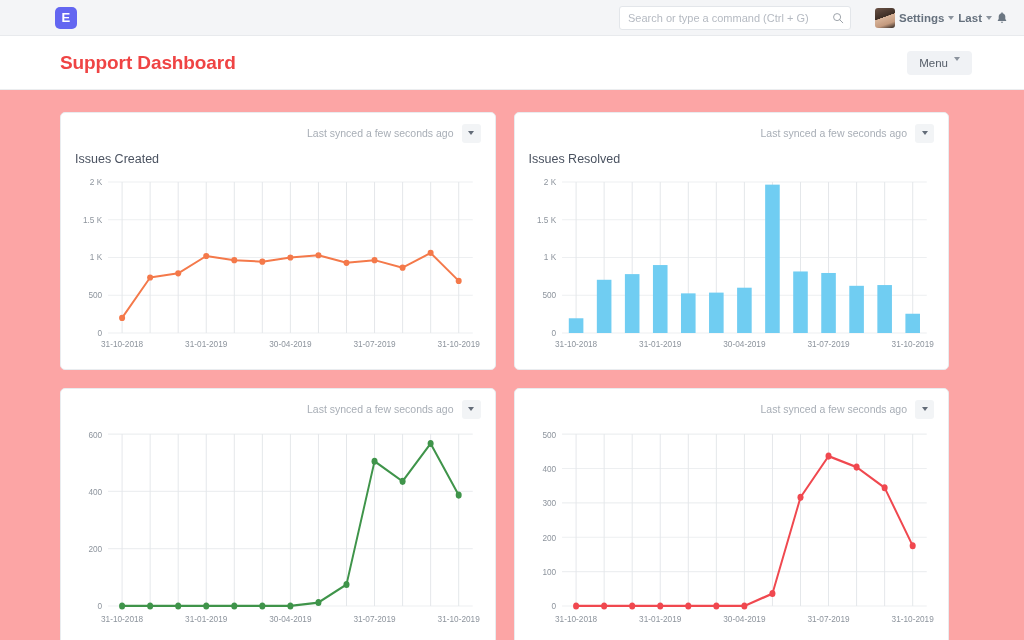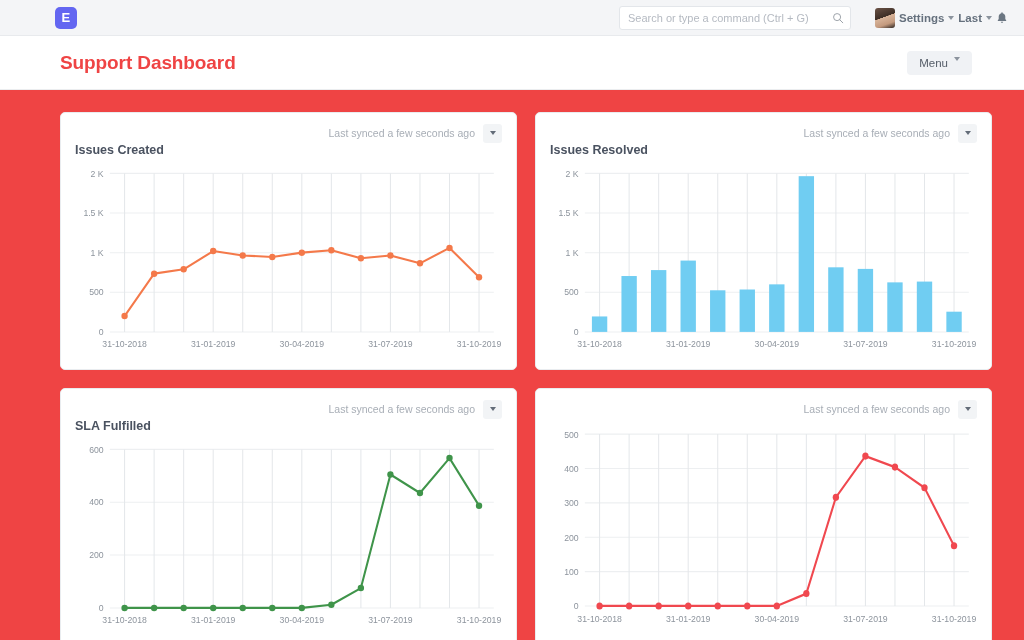--- a/index.html
+++ b/index.html
@@ -106,22 +106,22 @@
     padding: 6px 12px;
     font-size: 11.5px;
     color: #555d68;
     font-family: "Liberation Sans", sans-serif;
     display: flex; align-items: flex-start; gap: 6px;
     cursor: pointer;
   }
 
   
   .content {
-    background: #ef4444;
-    padding: 22px 32px 0 60px;
+    background: #fca5a5;
+    padding: 22px 75px 0 60px;
     height: calc(640px - 36px - 54px);
     overflow: hidden;
   }
   .grid {
     display: grid;
     grid-template-columns: 1fr 1fr;
     column-gap: 18px;
     row-gap: 18px;
   }
   .card {
@@ -148,22 +148,23 @@
   .sync-btn {
     width: 19px; height: 19px;
     background: #f2f4f6;
     border-radius: 3px;
     display: flex; align-items: center; justify-content: center;
     cursor: pointer;
   }
   .sync-btn .caret { border-top-color: #636c78; }
   .card-title {
     font-size: 12.5px;
-    font-weight: bold;
+    font-weight: normal;
     color: #4a5260;
+    margin-top: 9px;
     margin-bottom: 2px;
   }
   .chart-area {
     flex: 1 1 auto;
     margin-top: 6px;
     position: relative;
   }
   .chart-svg { width: 100%; height: 100%; display: block; }
   .axis-label { font-size: 8.5px; fill: #8d949d; font-family: "Liberation Sans", sans-serif; }
   .gridline { stroke: #edeff1; stroke-width: 1; }
@@ -325,21 +326,20 @@
         </div>
     </div>
 
     <div class="card">
       <div class="card-topbar">
         <span class="sync-text">Last synced a few seconds ago</span>
         <span class="sync-btn">
           <i class="caret"></i>
         </span>
       </div>
-      <div class="card-title">SLA Fulfilled</div>
       <div class="chart-area">
           <svg class="chart-svg" viewBox="0 0 417 181" preserveAspectRatio="none">
             <line x1="34" y1="159" x2="409" y2="159" class="gridline"></line>
             <text x="28" y="162" class="axis-label" text-anchor="end">0</text>
             <line x1="34" y1="108.66666666666667" x2="409" y2="108.66666666666667" class="gridline"></line>
             <text x="28" y="111.66666666666667" class="axis-label" text-anchor="end">200</text>
             <line x1="34" y1="58.33333333333334" x2="409" y2="58.33333333333334" class="gridline"></line>
             <text x="28" y="61.33333333333334" class="axis-label" text-anchor="end">400</text>
             <line x1="34" y1="8" x2="409" y2="8" class="gridline"></line>
             <text x="28" y="11" class="axis-label" text-anchor="end">600</text>

